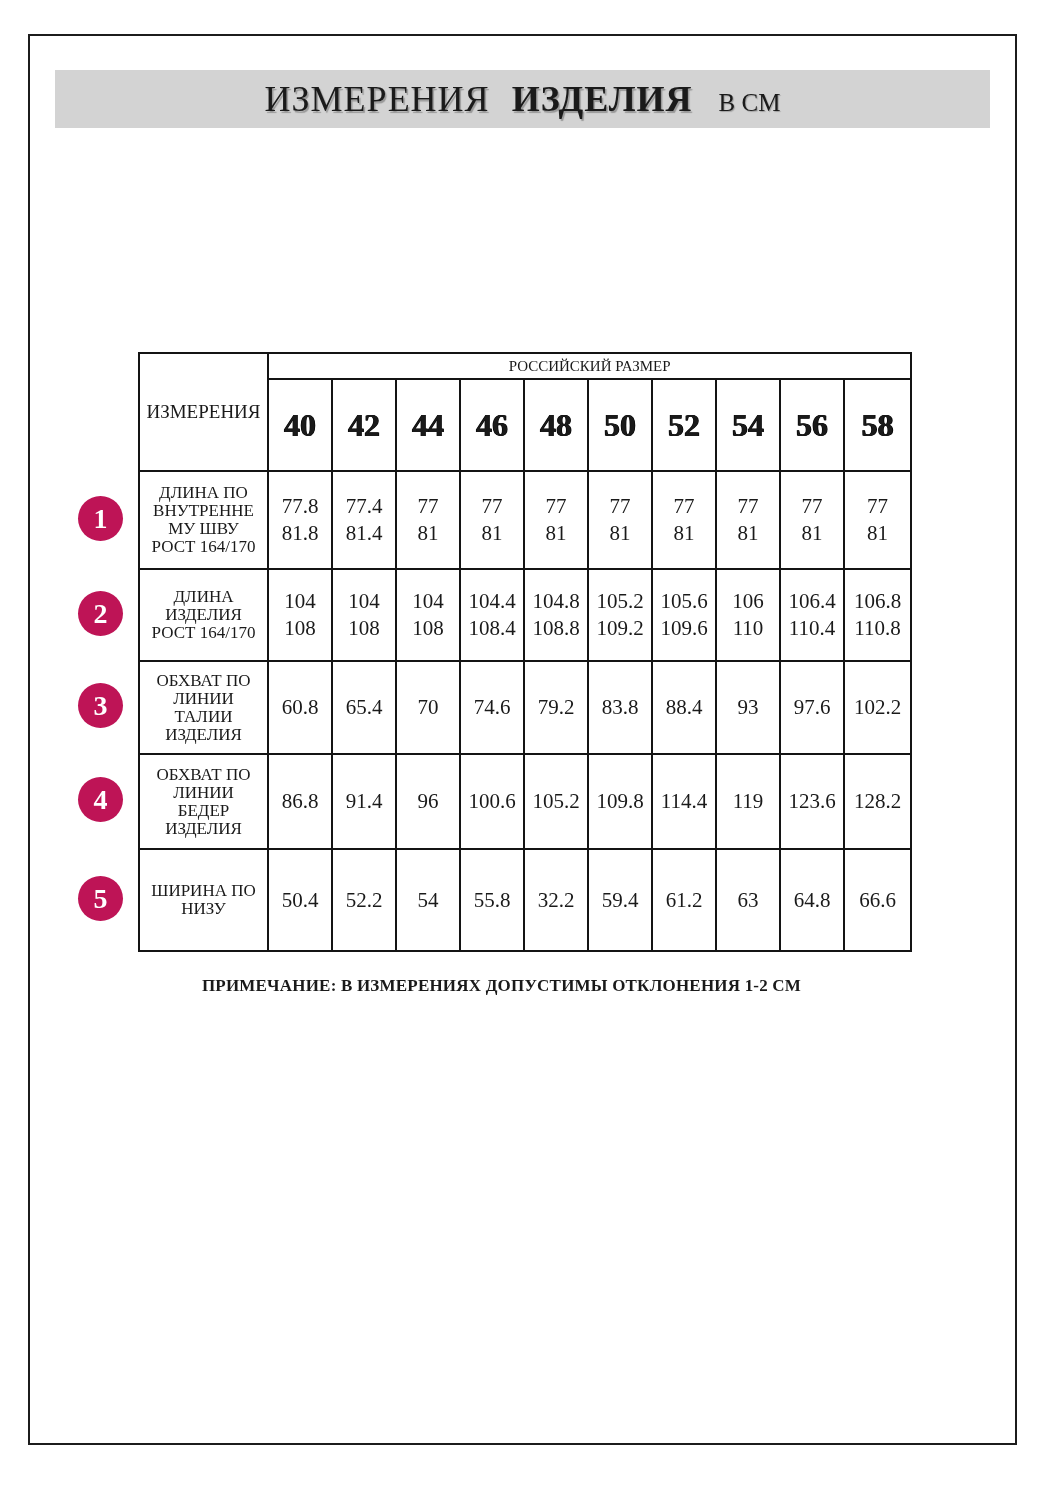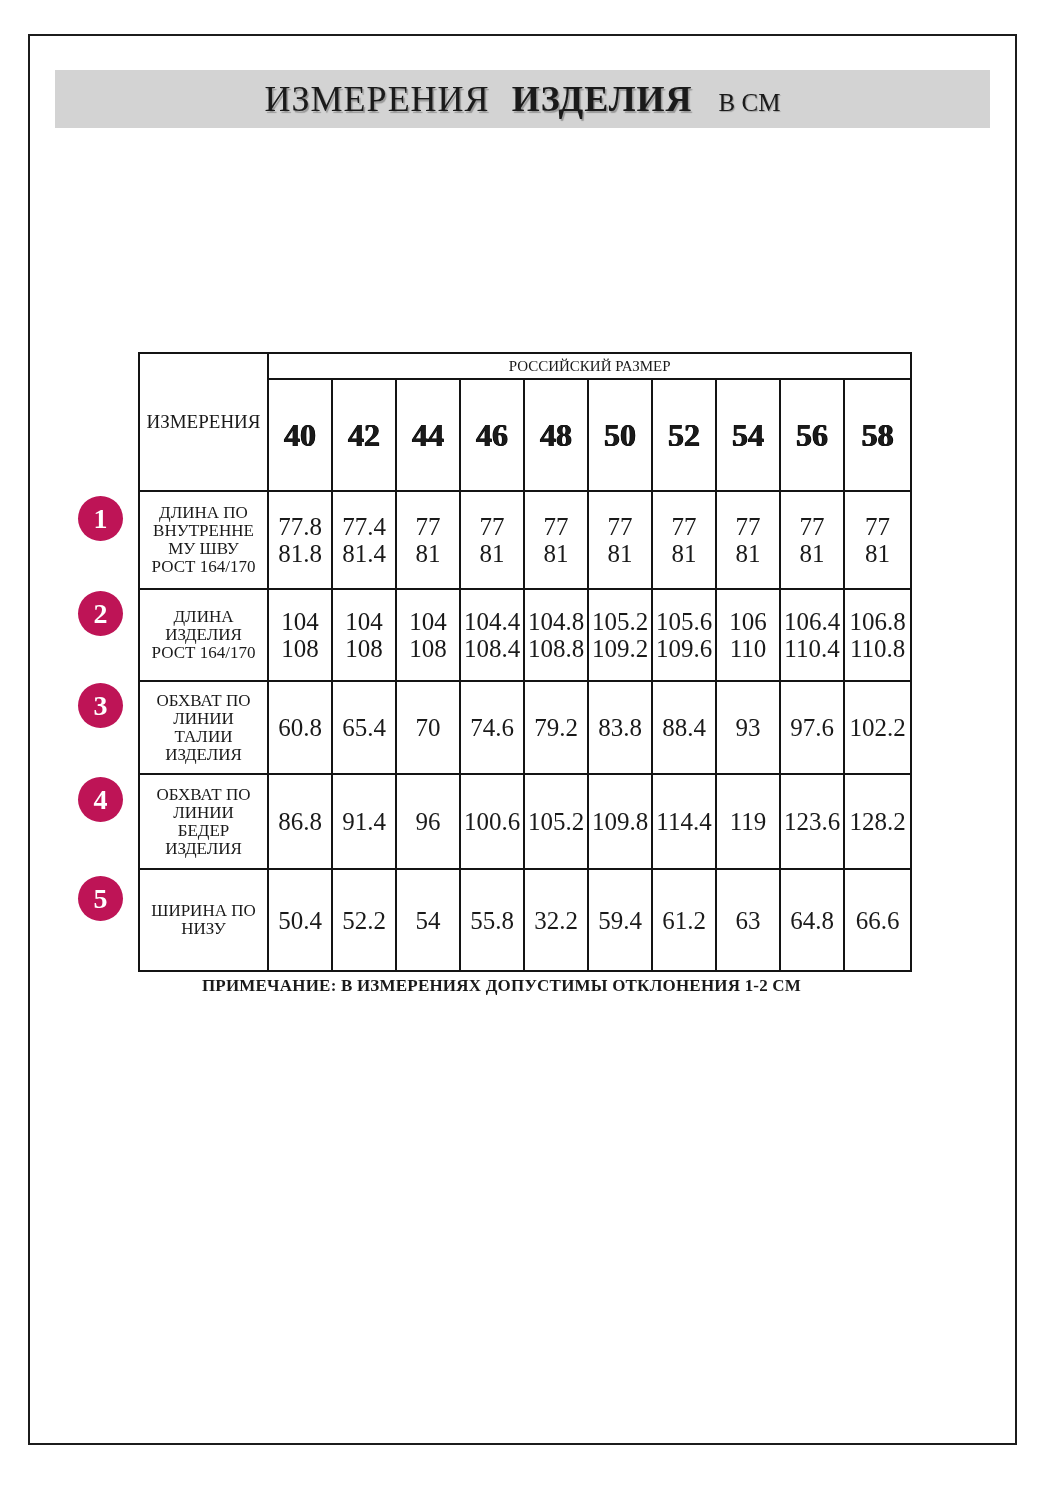--- a/index.html
+++ b/index.html
@@ -48,21 +48,21 @@
   td.group-h{font-size:15px;font-weight:400;}
   td.corner-h{font-size:19px;font-weight:400;}
   td.size-h{
     font-size:32px;font-weight:700;
     text-shadow:0.6px 0 #000,-0.6px 0 #000;
   }
   td.label-cell{
     font-size:17px;line-height:18px;white-space:pre-line;font-weight:400;
   }
   td.val{
-    font-size:25px;line-height:27px;white-space:pre-line;font-weight:400;
+    font-size:21px;line-height:27px;white-space:pre-line;font-weight:400;
   }
   .badge{
     position:absolute;left:78px;width:45px;height:45px;border-radius:50%;
     background:#be1456;color:#ffffff;font-size:28px;font-weight:700;
     line-height:45px;text-align:center;
   }
   .b1{top:496px;} .b2{top:591px;} .b3{top:683px;} .b4{top:777px;} .b5{top:876px;}
   .note{
     position:absolute;left:0;top:976px;width:1003px;text-align:center;
     font-size:17px;font-weight:700;letter-spacing:0.2px;
@@ -95,21 +95,21 @@
         <col style="width:64px">
         <col style="width:64px">
         <col style="width:64px">
         <col style="width:67px">
     </colgroup>
     <tbody>
       <tr style="height:26px">
         <td class="corner-h" rowspan="2">ИЗМЕРЕНИЯ</td>
         <td class="group-h" colspan="10">РОССИЙСКИЙ РАЗМЕР</td>
       </tr>
-      <tr style="height:112px">
+      <tr style="height:92px">
         <td class="size-h">40</td>
         <td class="size-h">42</td>
         <td class="size-h">44</td>
         <td class="size-h">46</td>
         <td class="size-h">48</td>
         <td class="size-h">50</td>
         <td class="size-h">52</td>
         <td class="size-h">54</td>
         <td class="size-h">56</td>
         <td class="size-h">58</td>

